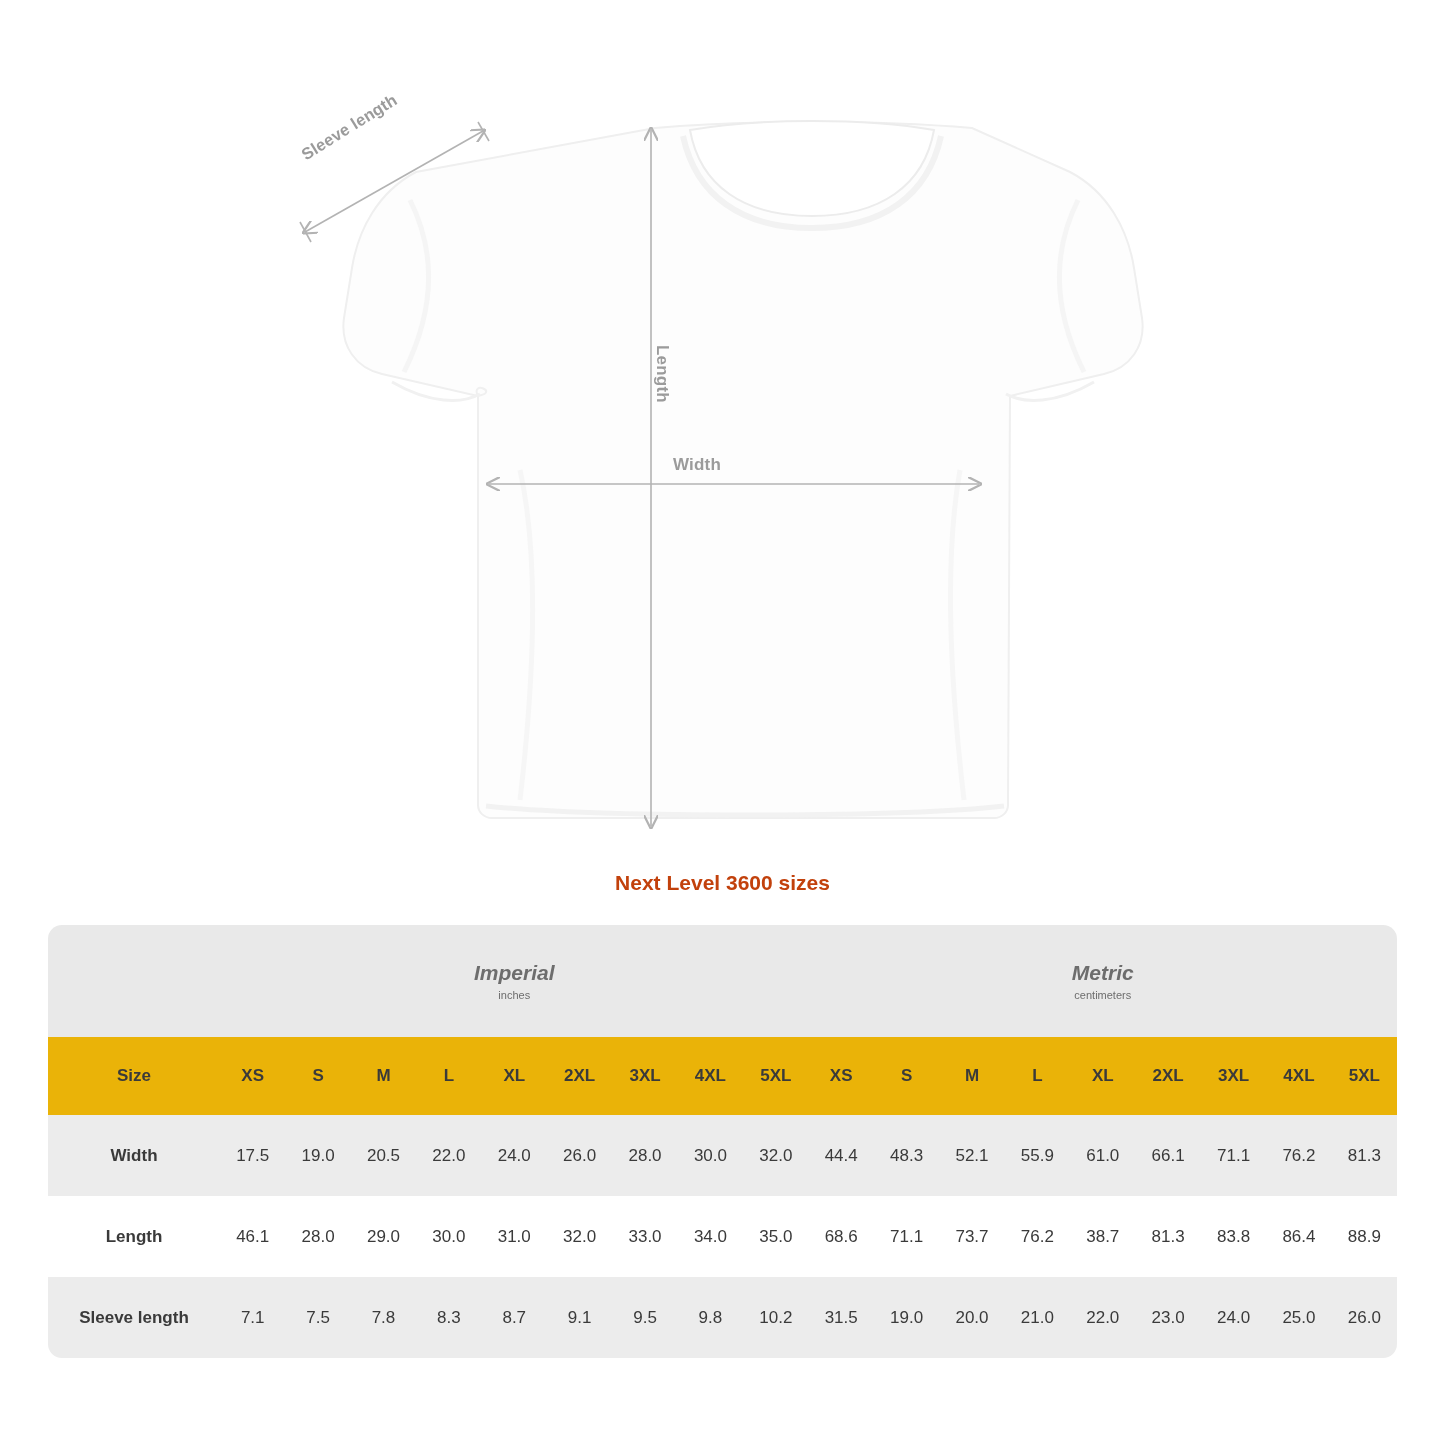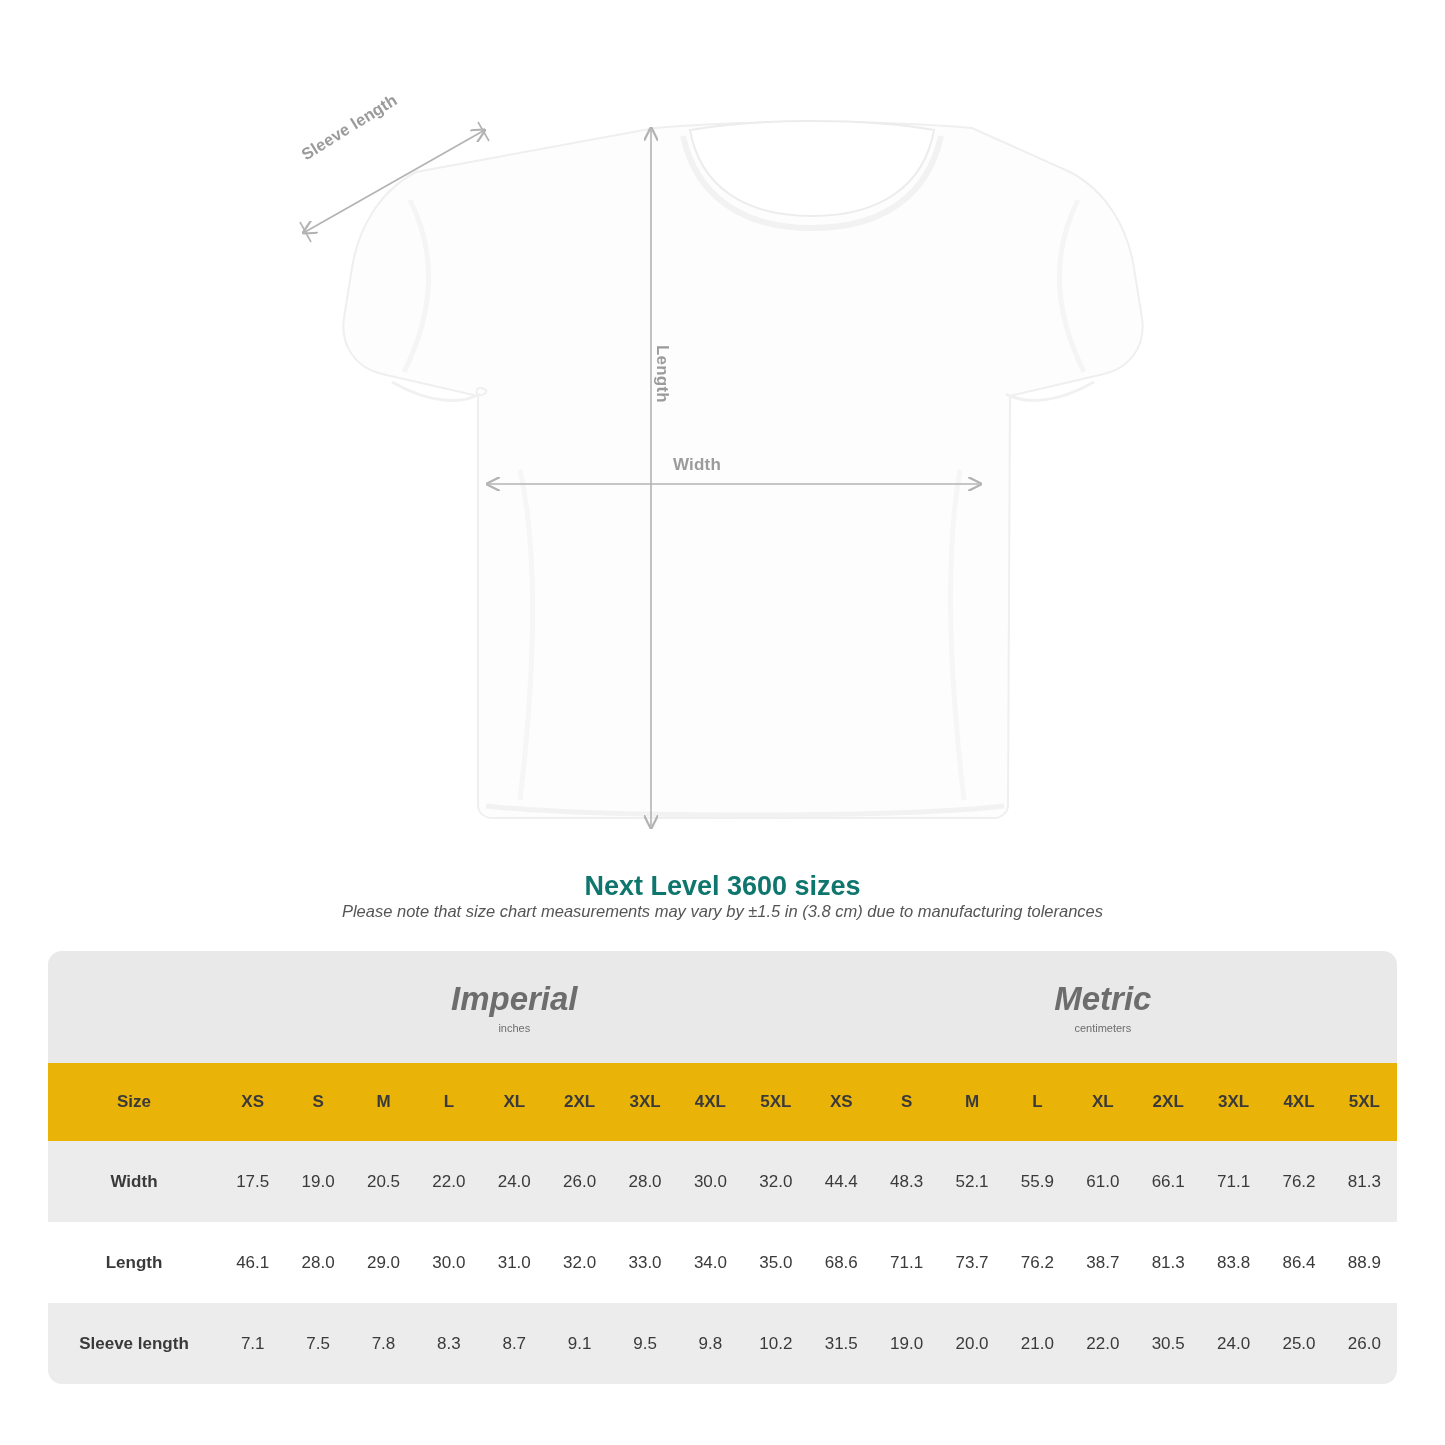--- a/index.html
+++ b/index.html
@@ -55,24 +55,24 @@
     top: 455px;
     font-size: 17px;
   }
 
   
   .title-block {
     text-align: center;
     margin-top: 16px;
   }
   .chart-title {
-    font-size: 27px;
-    font-weight: bold;
-    color: #0f766e;
-    margin: 0 0 0 0;
+    font-size: 21px;
+    font-weight: bold;
+    color: #c2410c;
+    margin: 0 0 8px 0;
   }
   .chart-note {
     font-size: 16.5px;
     font-style: italic;
     color: #555555;
     margin: 0;
   }
 
   
   .table-wrap {
@@ -90,21 +90,21 @@
     vertical-align: middle;
     font-size: 17px;
     color: #3a3a3a;
     border: none;
   }
   .unit-head {
     background: #e9e9e9;
     height: 112px;
   }
   .unit-name {
-    font-size: 33px;
+    font-size: 21px;
     font-style: italic;
     font-weight: bold;
     color: #6d6d6d;
     line-height: 1.15;
   }
   .unit-sub {
     font-size: 11px;
     color: #6d6d6d;
     font-style: normal;
     font-weight: normal;
@@ -192,21 +192,20 @@
     <line x1="489" y1="484" x2="979" y2="484" stroke="#b3b3b3" stroke-width="1.6" marker-start="url(#arrowStart)" marker-end="url(#arrowEnd)"></line>
   </svg>
 
   <div class="dim-label dim-sleeve">Sleeve length</div>
   <div class="dim-label dim-length">Length</div>
   <div class="dim-label dim-width">Width</div>
 </div>
 
 <div class="title-block">
   <h1 class="chart-title">Next Level 3600 sizes</h1>
-  <p class="chart-note">Please note that size chart measurements may vary by ±1.5 in (3.8 cm) due to manufacturing tolerances</p>
 </div>
 
 <div class="table-wrap">
   <table class="size-table">
     <colgroup>
       <col class="col-label">
       <col class="col-val">
         <col class="col-val">
         <col class="col-val">
         <col class="col-val">
@@ -313,20 +312,20 @@
         <td>8.7</td>
         <td>9.1</td>
         <td>9.5</td>
         <td>9.8</td>
         <td>10.2</td>
         <td>31.5</td>
         <td>19.0</td>
         <td>20.0</td>
         <td>21.0</td>
         <td>22.0</td>
-        <td>30.5</td>
+        <td>23.0</td>
         <td>24.0</td>
         <td>25.0</td>
         <td>26.0</td>
       </tr>
     </tbody>
   </table>
 </div>
 
 </body></html>

